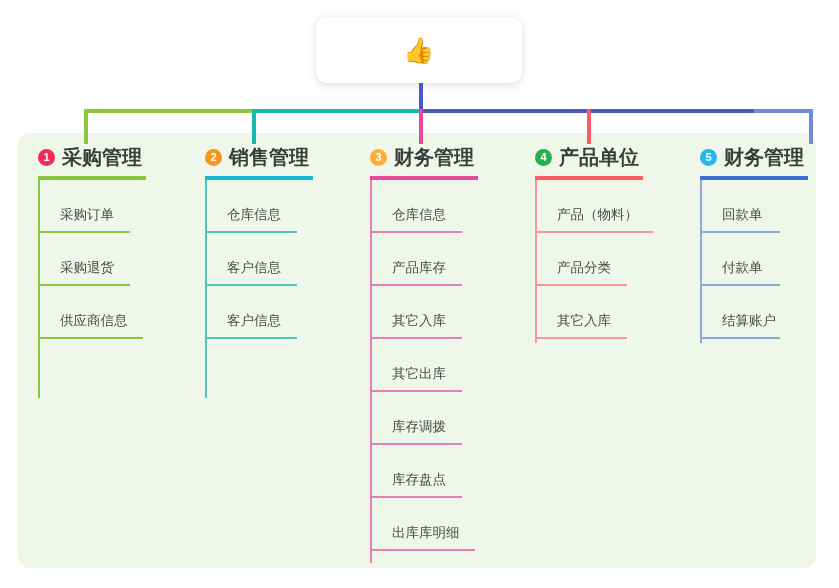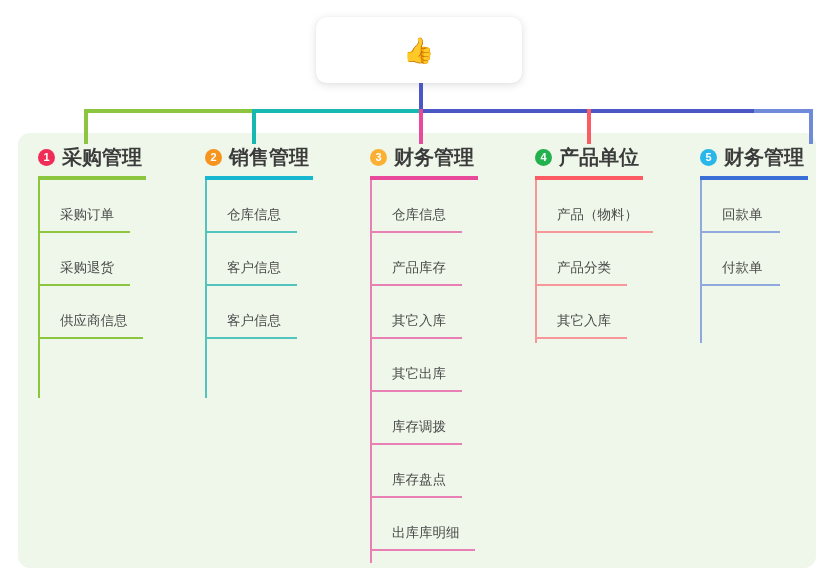--- a/index.html
+++ b/index.html
@@ -278,15 +278,19 @@
       <div class="items">
         <div class="rail" style="height: 163px; background: rgb(143, 168, 221);"></div>
         <div class="item">
           <span class="item-label">回款单</span>
           <div class="item-rule" style="width: 80px; background: rgb(143, 168, 221);"></div>
         </div>
         <div class="item">
           <span class="item-label">付款单</span>
           <div class="item-rule" style="width: 80px; background: rgb(143, 168, 221);"></div>
         </div>
+        <div class="item">
+          <span class="item-label">结算账户</span>
+          <div class="item-rule" style="width: 80px; background: rgb(143, 168, 221);"></div>
+        </div>
       </div>
     </div>
   </div>
 
 </body></html>

